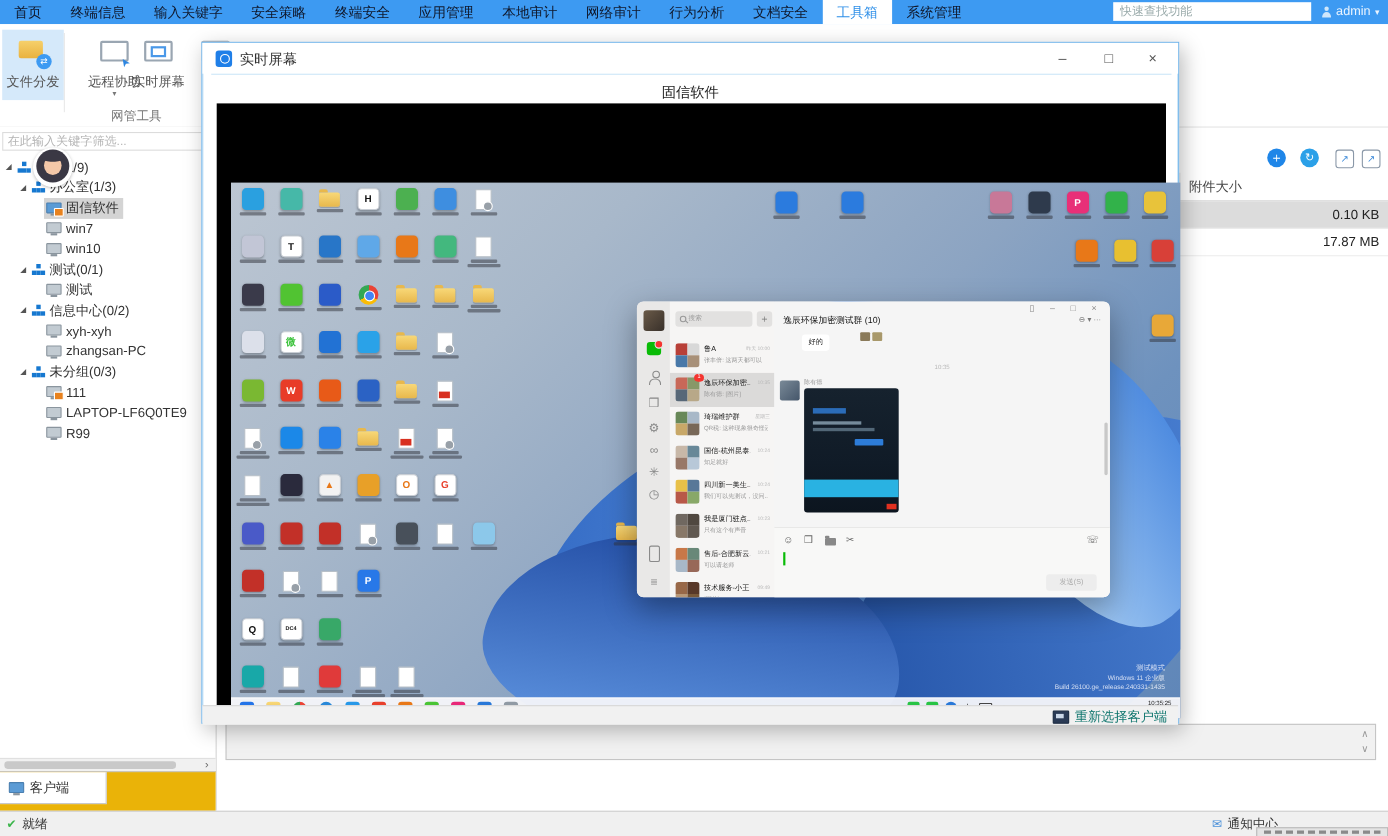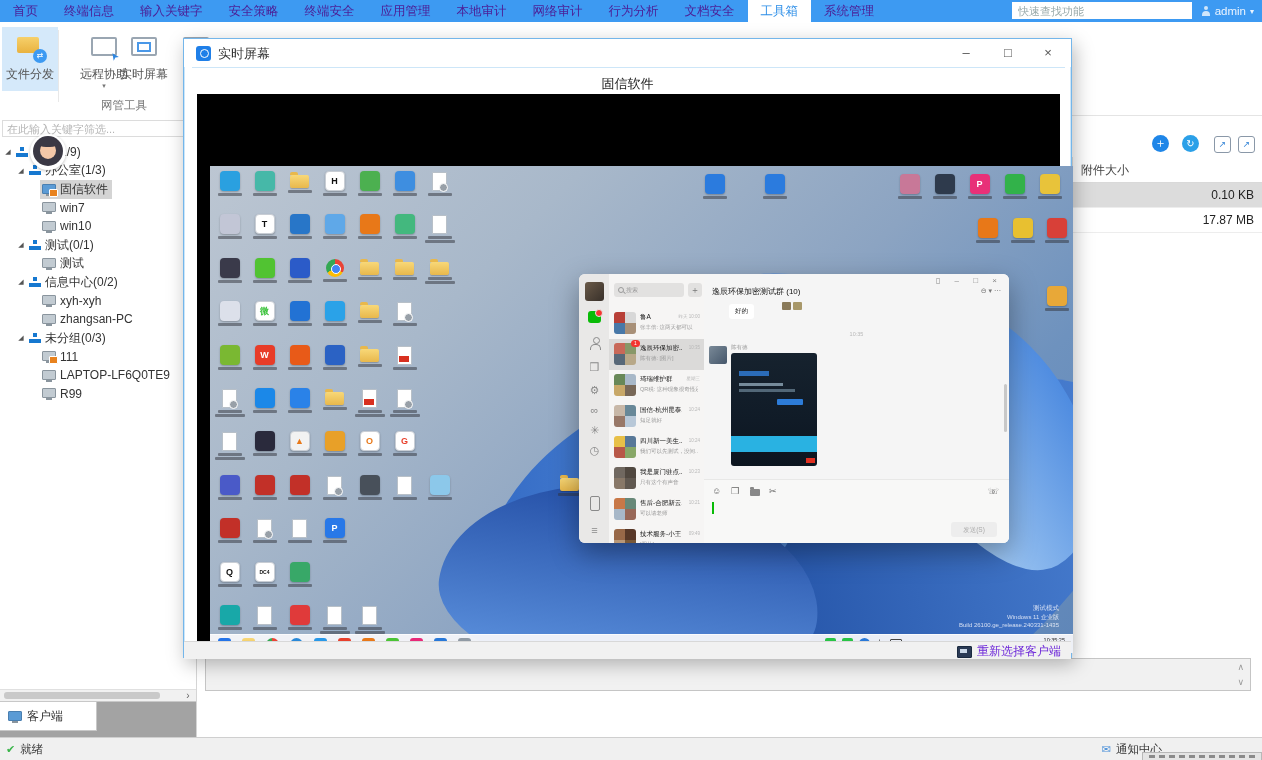--- a/index.html
+++ b/index.html
@@ -1,21 +1,21 @@
 <!DOCTYPE html>
 <html><head>
 <meta charset="utf-8">
 <style>
   html,body{margin:0;padding:0;background:#888;}
   #page{position:relative;width:1262px;height:760px;background:#fff;overflow:hidden;
         font-family:"Liberation Sans","DejaVu Sans",sans-serif;-webkit-font-smoothing:antialiased;}
 
   
   #menubar{position:absolute;left:0;top:0;width:1262px;height:22px;background:#3D9AF2;display:flex;align-items:stretch;}
-  .mitem{color:#4c1d95;font-size:12.5px;line-height:22px;padding:0 13px;cursor:default;}
+  .mitem{color:#0f172a;font-size:12.5px;line-height:22px;padding:0 13px;cursor:default;}
   .mitem.act{background:#fff;color:#2E8FE8;}
   #quickfind{position:absolute;left:1012px;top:2px;width:168px;height:17px;border:0;background:#fff;
              font-size:11px;color:#333;padding:0 6px;outline:none;}
   #quickfind::placeholder{color:#9aa;}
   #adminbox{position:absolute;right:8px;top:0;height:22px;display:flex;align-items:center;color:#eaf4ff;font-size:11.5px;gap:4px;}
   .personicon{width:10px;height:10px;position:relative;}
   .personicon:before{content:"";position:absolute;left:3px;top:0;width:4px;height:4px;border-radius:50%;background:#cfe6fb;}
   .personicon:after{content:"";position:absolute;left:1px;top:4.5px;width:8px;height:5px;border-radius:4px 4px 0 0;background:#cfe6fb;}
 
   
@@ -56,21 +56,21 @@
   .ic-pc.blue .scr{background:#5B9BD5;border-color:#4A7FB0;}
   .ic-pc .std{position:absolute;left:4px;bottom:-1px;width:6px;height:2px;background:#8A959E;}
   .ic-pc .lk{position:absolute;right:-2px;bottom:-2px;width:7px;height:6px;background:#E8821E;border-radius:1px;border:1px solid #fff;}
   #avatar{position:absolute;left:30px;top:19px;width:36px;height:36px;border-radius:50%;background:#fff;box-shadow:0 1px 3px rgba(0,0,0,.25);overflow:hidden;z-index:20;}
   #avatar .hair{position:absolute;left:3px;top:2px;width:30px;height:30px;border-radius:50%;background:#3A3844;}
   #avatar .face{position:absolute;left:10px;top:8px;width:16px;height:17px;border-radius:50%;background:#F4C8A8;}
   #avatar .bang{position:absolute;left:8px;top:4px;width:20px;height:9px;border-radius:50% 50% 40% 40%;background:#3A3844;}
   #hscroll{position:absolute;left:0;top:574px;width:196px;height:12px;background:#F1F1F1;border-top:1px solid #E0E0E0;}
   #hthumb{position:absolute;left:4px;top:2px;width:156px;height:7px;background:#C9C9C9;border-radius:3px;}
   #harrow{position:absolute;right:2px;top:0;width:12px;height:11px;font-size:10px;color:#666;text-align:center;line-height:11px;}
-  #tabstrip{position:absolute;left:0;top:586px;width:196px;height:36px;background:#a3a3a3;border-top:1px solid #C8C8C8;}
+  #tabstrip{position:absolute;left:0;top:586px;width:196px;height:36px;background:#eab308;border-top:1px solid #C8C8C8;}
   #clienttab{position:absolute;left:0;top:0;width:88px;height:28px;background:#fff;border-right:1px solid #C8C8C8;border-bottom:1px solid #C8C8C8;display:flex;align-items:center;gap:5px;padding-left:8px;font-size:12px;color:#333;}
 
   
   .cicon{position:absolute;top:135px;width:17px;height:17px;border-radius:50%;color:#fff;text-align:center;line-height:17px;font-size:12px;}
   .cexp{position:absolute;top:136px;width:15px;height:15px;border:1.5px solid #8A98A8;border-radius:3px;color:#3A88D8;font-size:9px;text-align:center;line-height:14px;}
   #colheader{position:absolute;left:1072px;top:157px;width:190px;height:26px;border-bottom:1px solid #D9D9D9;border-left:1px solid #E0E0E0;font-size:12px;color:#444;line-height:26px;padding-left:8px;box-sizing:border-box;}
   .datarow{position:absolute;left:1072px;width:190px;height:25px;font-size:12px;color:#222;line-height:25px;text-align:right;padding-right:8px;box-sizing:border-box;border-bottom:1px solid #EDEDED;}
   .datarow.sel{background:#DCDCDC;}
   #botpanel{position:absolute;left:205px;top:658px;width:1046px;height:33px;background:#F1F1F1;border:1px solid #C5C5C5;box-sizing:border-box;}
   .chev{position:absolute;right:6px;font-size:9px;color:#999;}
@@ -95,21 +95,21 @@
           box-shadow:0 0 0 1px #CDE6F8 inset,3px 6px 18px rgba(0,0,0,.28);box-sizing:border-box;z-index:5;}
   #dtitlebar{position:absolute;left:0;top:0;width:100%;height:28px;background:#fff;}
   #dico{position:absolute;left:12px;top:7px;width:15px;height:15px;background:#1F7FE8;border-radius:3px;}
   #dico:after{content:"";position:absolute;left:4px;top:3px;width:7px;height:7px;border:1.5px solid #fff;border-radius:50%;}
   #dtitle{position:absolute;left:34px;top:6px;font-size:13px;color:#333;}
   .wbtn{position:absolute;top:4px;width:34px;height:20px;text-align:center;line-height:20px;font-size:13px;color:#555;}
   #dhair{position:absolute;left:8px;top:28px;width:873px;height:1px;background:#CDE6F8;}
   #dclient{position:absolute;left:0;top:36px;width:100%;text-align:center;font-size:13px;color:#222;}
   #dscreen{position:absolute;left:13px;top:55px;width:863px;height:547px;background:#000;}
   #dfooter{position:absolute;left:0;top:602px;width:100%;height:17px;background:#F1F1F1;border-top:1px solid #D8D8D8;}
-  #reselect{position:absolute;right:10px;top:1px;display:flex;align-items:center;gap:5px;font-size:12px;color:#6d28d9;justify-content:center;}
+  #reselect{position:absolute;right:10px;top:1px;display:flex;align-items:center;gap:5px;font-size:12px;color:#0f766e;justify-content:center;}
   #reselect .mon{width:13px;height:10px;background:#2A3A55;border:1px solid #1A2A40;border-radius:1px;position:relative;}
   #reselect .mon:after{content:"";position:absolute;left:2px;top:2px;width:7px;height:4px;background:#CBD8E8;}
 
   
   #desk{position:absolute;left:13px;top:72px;width:863px;height:487px;overflow:hidden;
         background:linear-gradient(135deg,#BCC6D2 0%,#A8B8CA 28%,#8CA4C2 55%,#6E92BE 76%,#5F86B8 100%);}
   .petal{position:absolute;}
   .dcell{position:absolute;width:35px;text-align:center;}
   .dic{width:20px;height:20px;margin:0 auto;position:relative;border-radius:4px;display:flex;align-items:center;justify-content:center;font-weight:bold;font-size:9px;color:#fff;}
   .dic.shadowed{box-shadow:0 1px 2px rgba(0,0,0,.25);}

